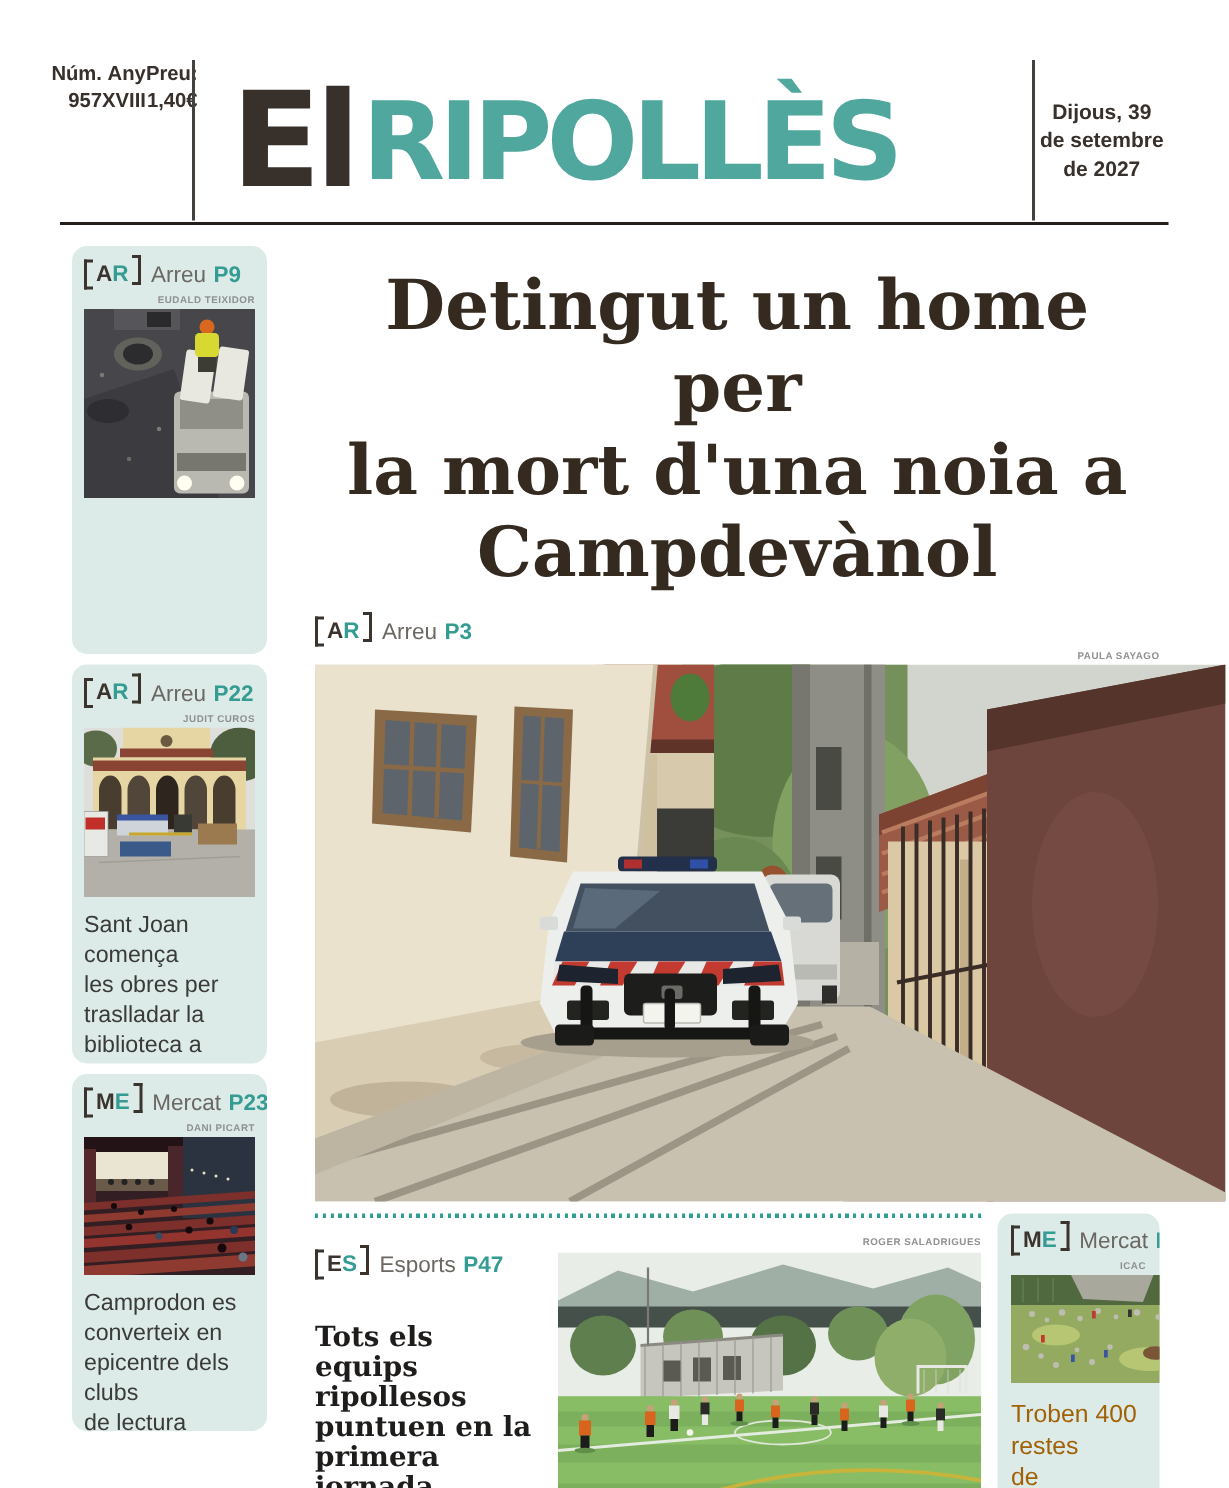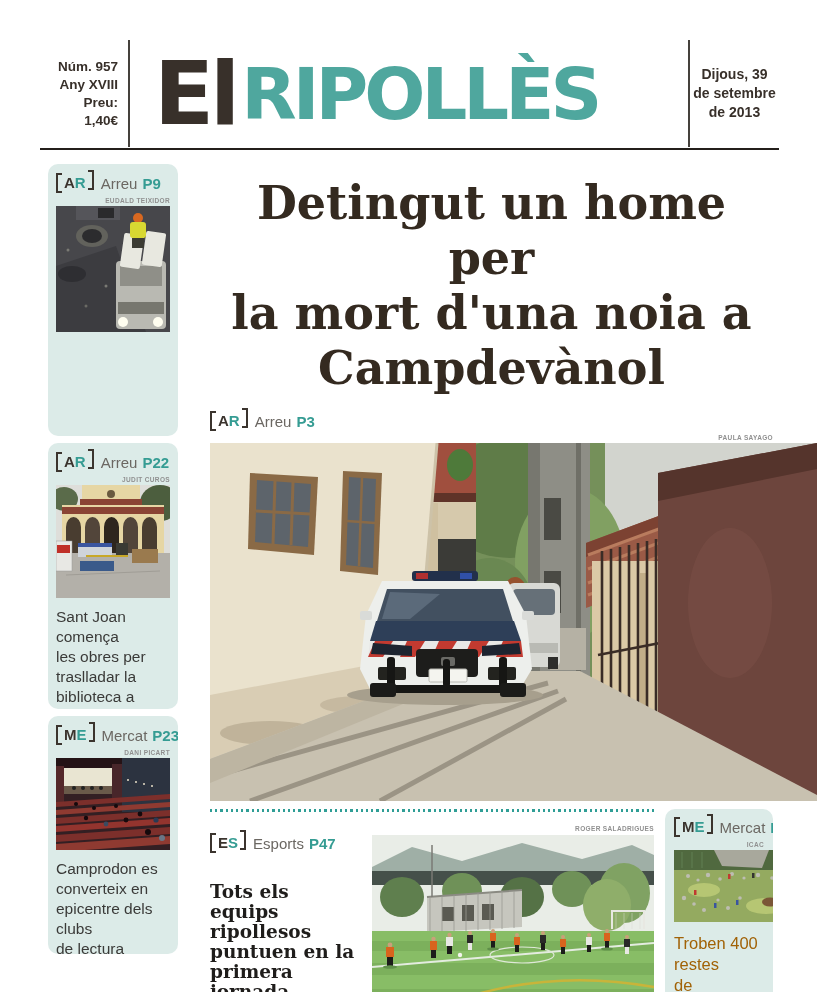--- a/index.html
+++ b/index.html
@@ -2,21 +2,21 @@
 <html><head>
 <meta charset="utf-8">
 <style>
   * { margin:0; padding:0; box-sizing:border-box; }
   html,body { background:#ffffff; }
   body { font-family:"Liberation Sans", sans-serif; }
   .page { position:relative; width:819px; height:992px; background:#fff; overflow:hidden; }
 
   
   .masthead { margin:40px 40px 0 48px; height:107px; display:flex; align-items:stretch; }
-  .mast-info { width:80px; display:flex; flex-direction:column; justify-content:center;
+  .mast-info { width:80px; display:flex; flex-direction:row; justify-content:center;
                text-align:right; font-weight:bold; font-size:13.5px; line-height:18px; color:#38302a; padding-right:10px; }
   .mast-div { width:2px; background:#45413c; }
   .mast-logo { width:558px; display:flex; align-items:center; padding-left:24px; overflow:hidden; }
   .logo-el   { font-family:"DejaVu Sans", sans-serif; font-weight:800; font-size:88px;
                color:#38302a; letter-spacing:-4px; line-height:1; }
   .logo-main { font-family:"DejaVu Sans", sans-serif; font-weight:800; font-size:72px;
                color:#4fa79e; letter-spacing:-4px; line-height:1; margin-left:5px; }
   .mast-date { flex:1; display:flex; flex-direction:column; justify-content:center; text-align:center;
                font-weight:bold; font-size:14px; line-height:19px; color:#38302a; }
   .mast-rule { margin:1px 40px 0; border-top:2.5px solid #241f1b; }
@@ -82,21 +82,21 @@
     </div>
     <div class="mast-div"></div>
     <div class="mast-logo">
       <span class="logo-el">El</span>
       <span class="logo-main">RIPOLLÈS</span>
     </div>
     <div class="mast-div"></div>
     <div class="mast-date">
       <span>Dijous, 39</span>
       <span>de setembre</span>
-      <span>de 2013</span>
+      <span>de 2027</span>
     </div>
   </header>
   <div class="mast-rule"></div>
 
   <div class="content">
 
     <aside class="sidebar">
 
       <section class="panel p1">
         <div class="badge-row">

